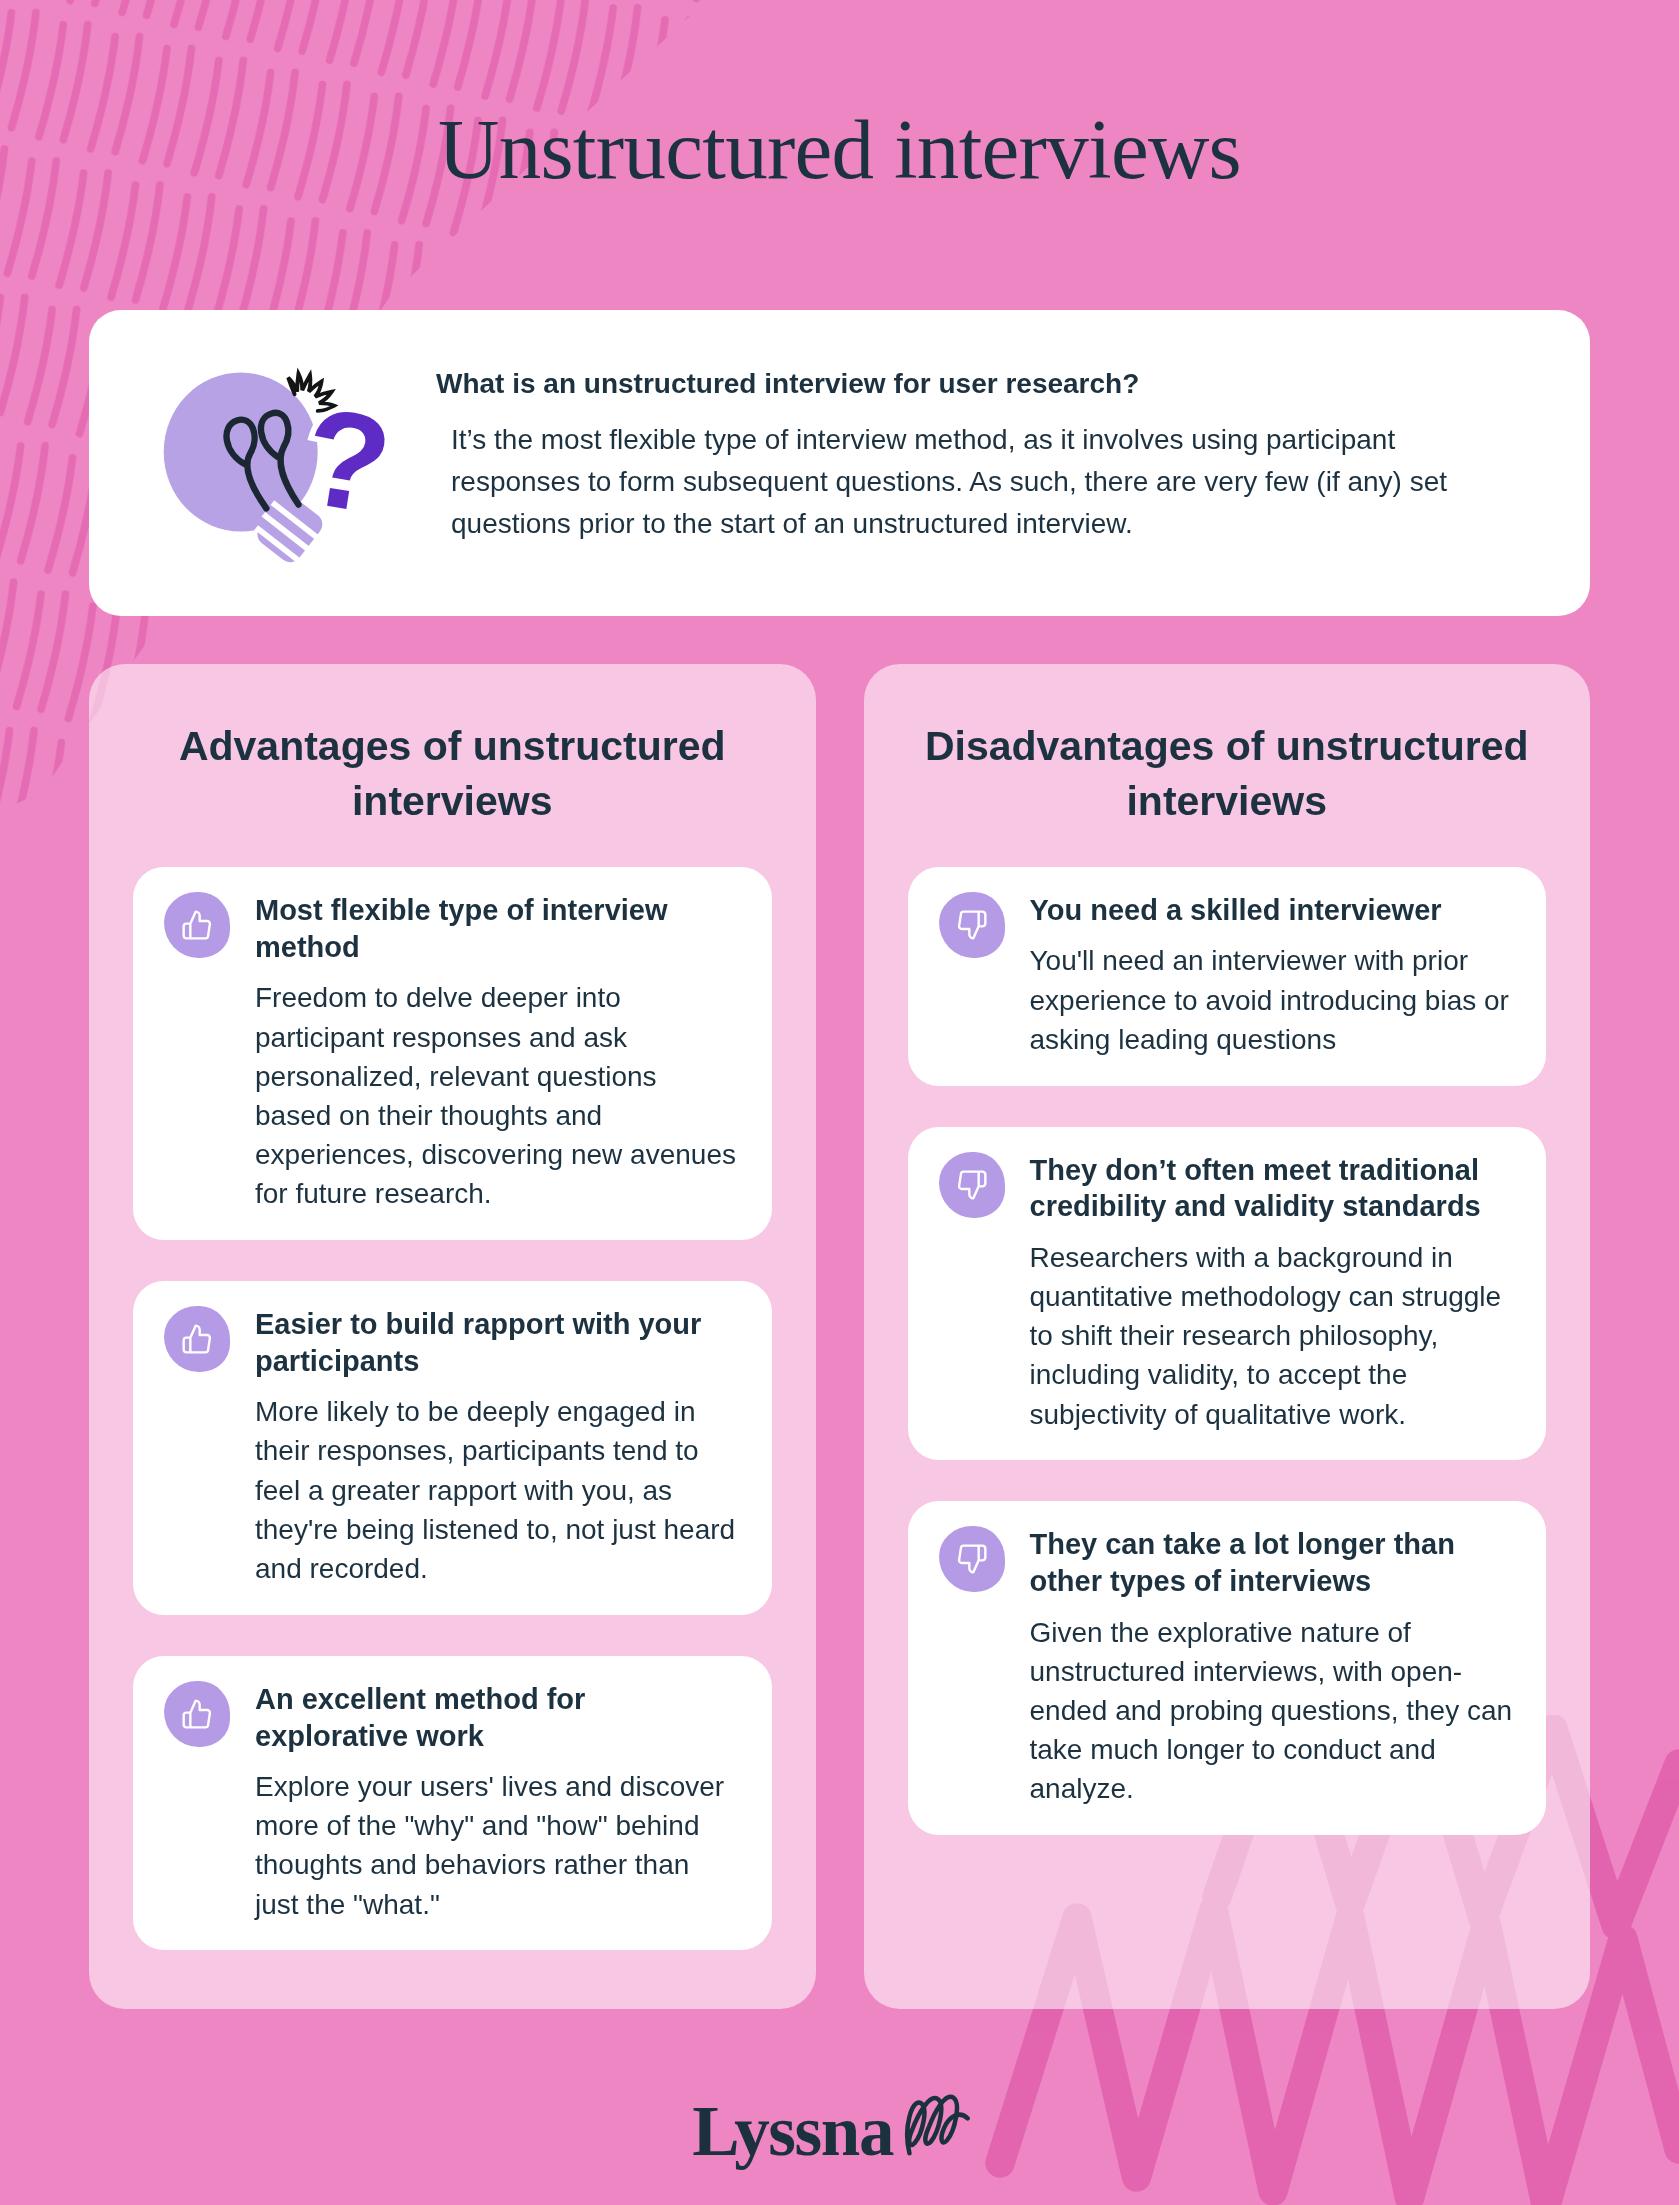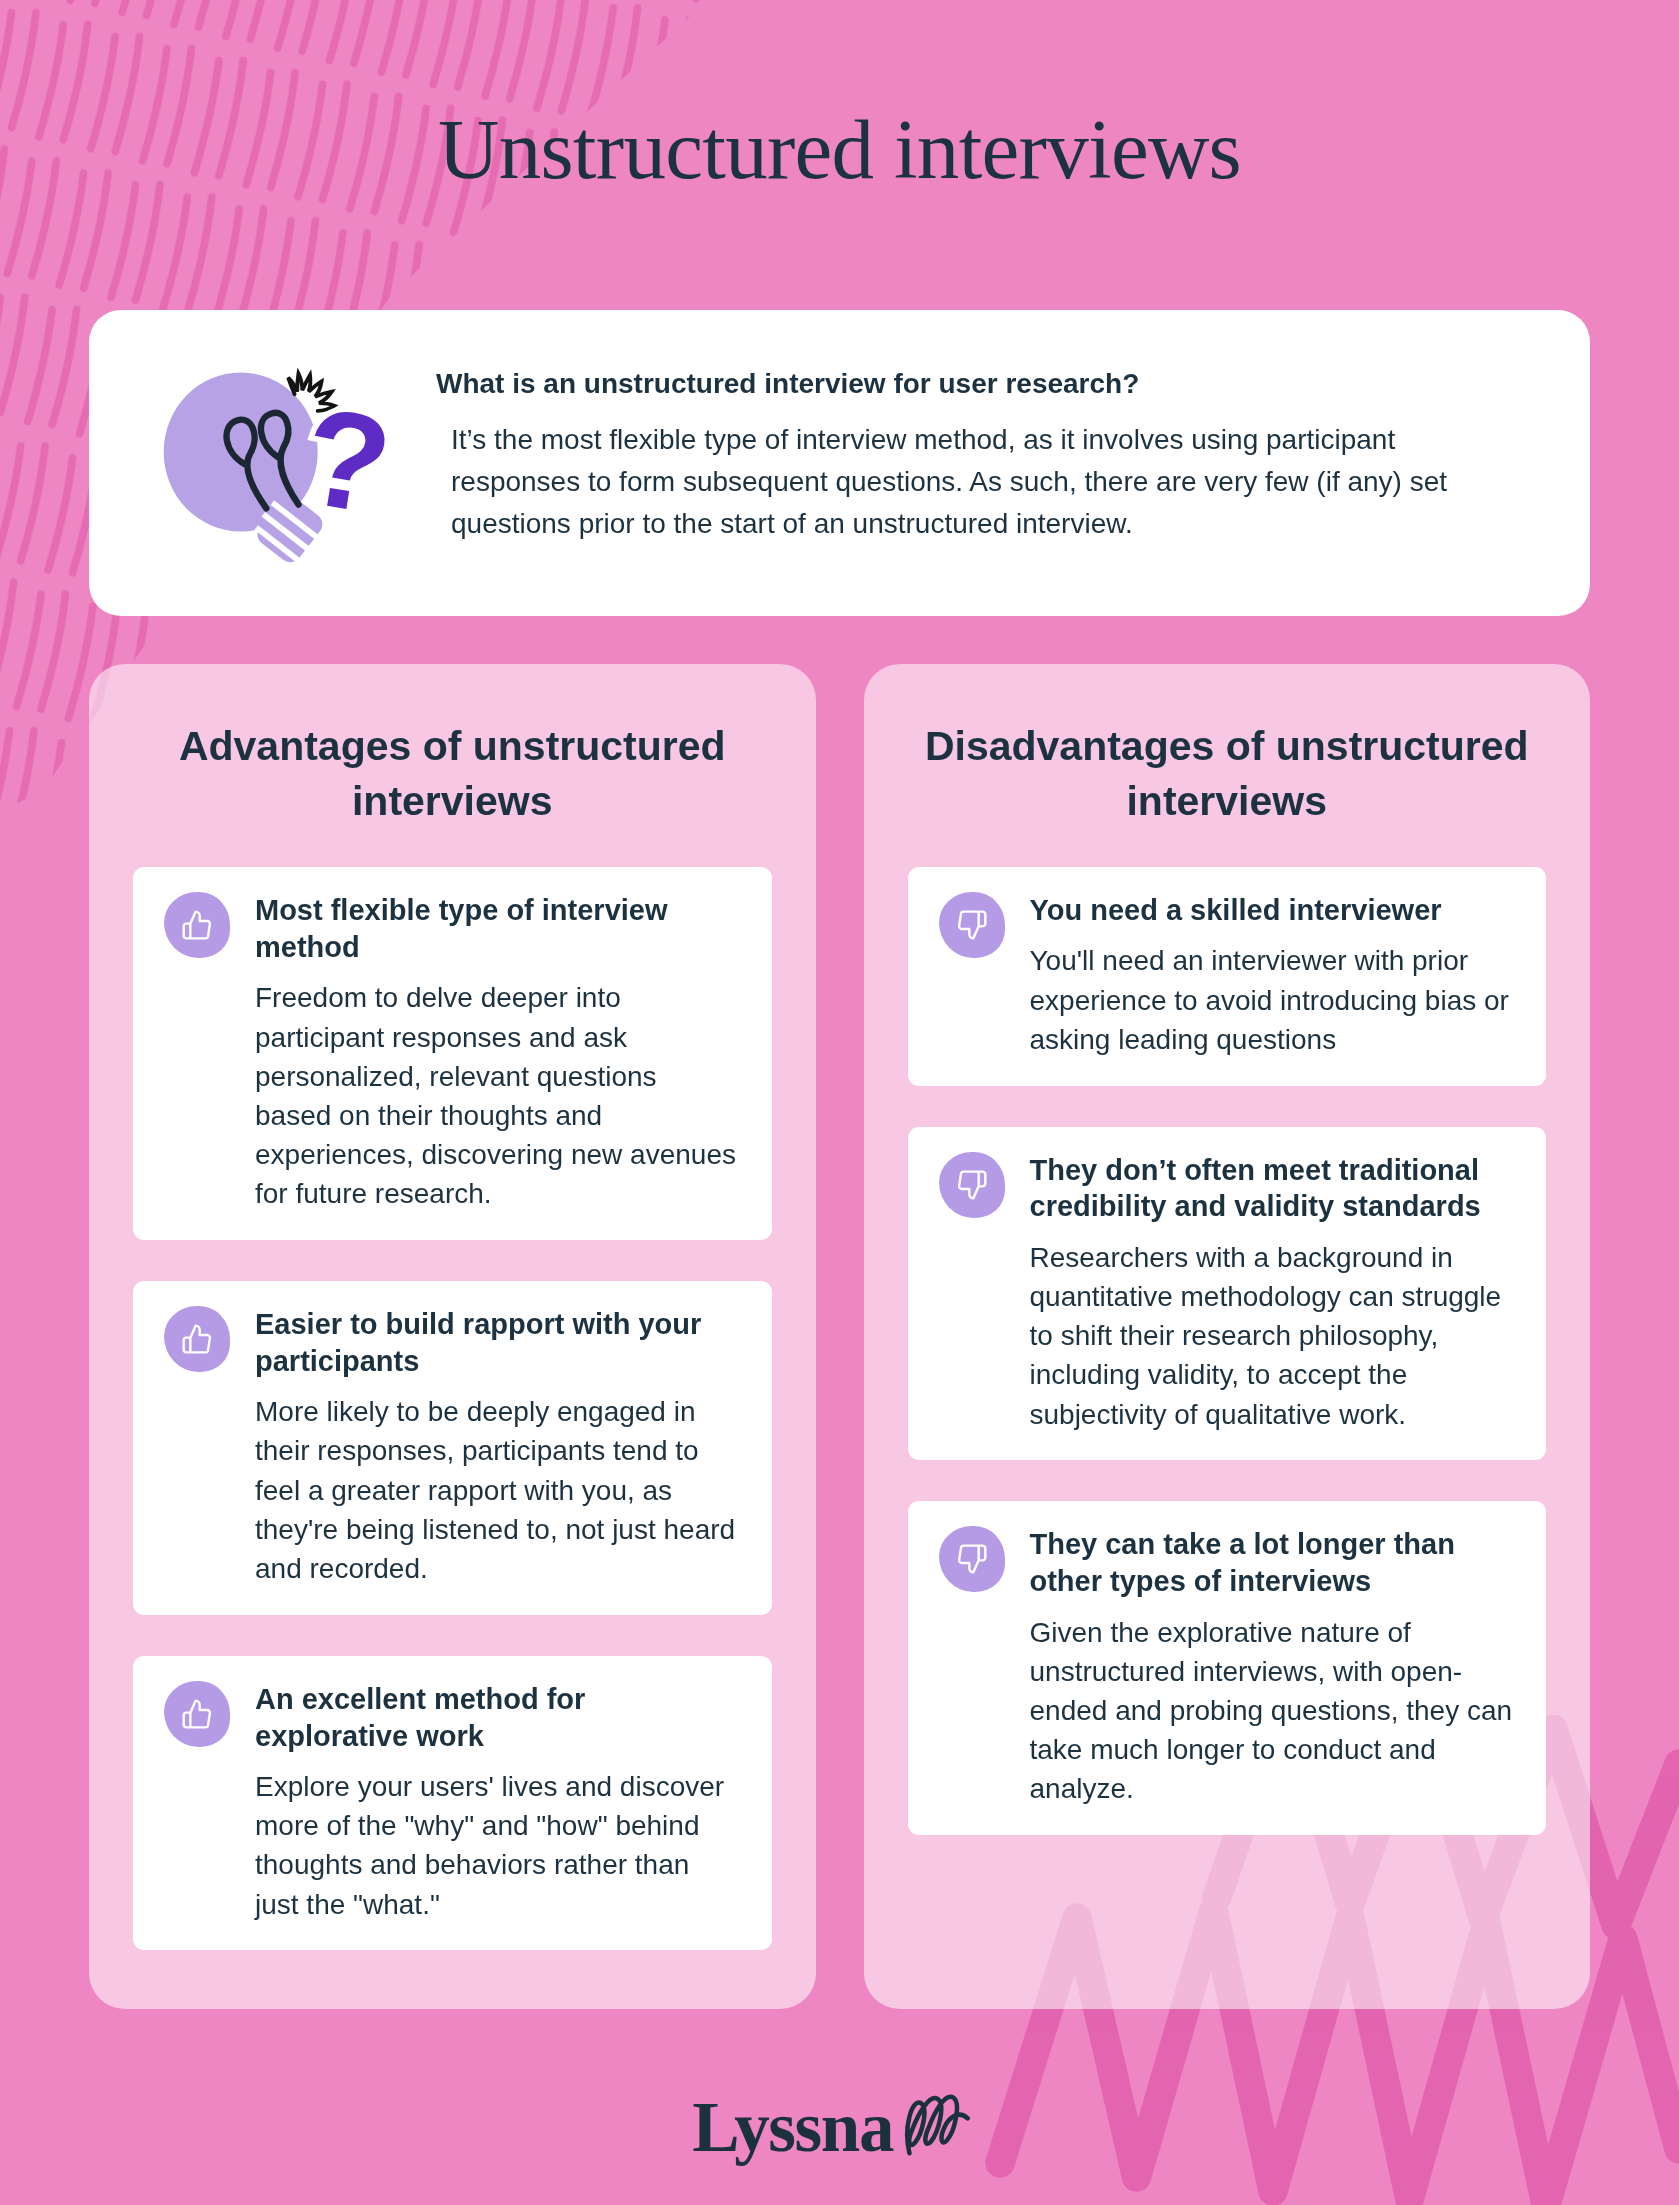--- a/index.html
+++ b/index.html
@@ -41,35 +41,35 @@
     background:rgba(255,255,255,0.54);
     border-radius:36px;
     padding:55px 44px 59px;
   }
   .panel-heading{
     font-size:41px;font-weight:700;line-height:1.34;text-align:center;
     margin:0 0 38px;color:#1d3240;
   }
   .cards{display:flex;flex-direction:column;gap:41px;}
   .card{
-    background:#ffffff;border-radius:11px;
+    background:#ffffff;border-radius:31px;
     padding:25px 31px 26.6px;
     display:grid;grid-template-columns:66px 1fr;column-gap:25px;
   }
   .icon-circle{
     grid-row:1 / span 2;align-self:start;
     width:66px;height:66px;background:#b59ae6;
     border-radius:52% 48% 46% 54% / 48% 52% 44% 56%;
     display:flex;align-items:center;justify-content:center;
   }
   .card h3{font-size:29px;font-weight:700;line-height:1.27;margin:0;align-self:center;}
   .card p{font-size:28px;line-height:1.4;margin:12.6px 0 0;grid-column:2;}
 
   footer{
-    margin-top:80px;display:flex;justify-content:center;align-items:center;gap:9.8px;
+    margin-top:80px;display:flex;justify-content:center;align-items:flex-end;gap:9.8px;
   }
   .logo-text{
     font-family:"Liberation Serif",serif;font-weight:700;font-size:71px;
     line-height:0.95;color:#1c313e;letter-spacing:-1.4px;
   }
   .logo-squiggle{display:block;margin-bottom:2.8px;}
 </style>
 </head>
 <body>
 

